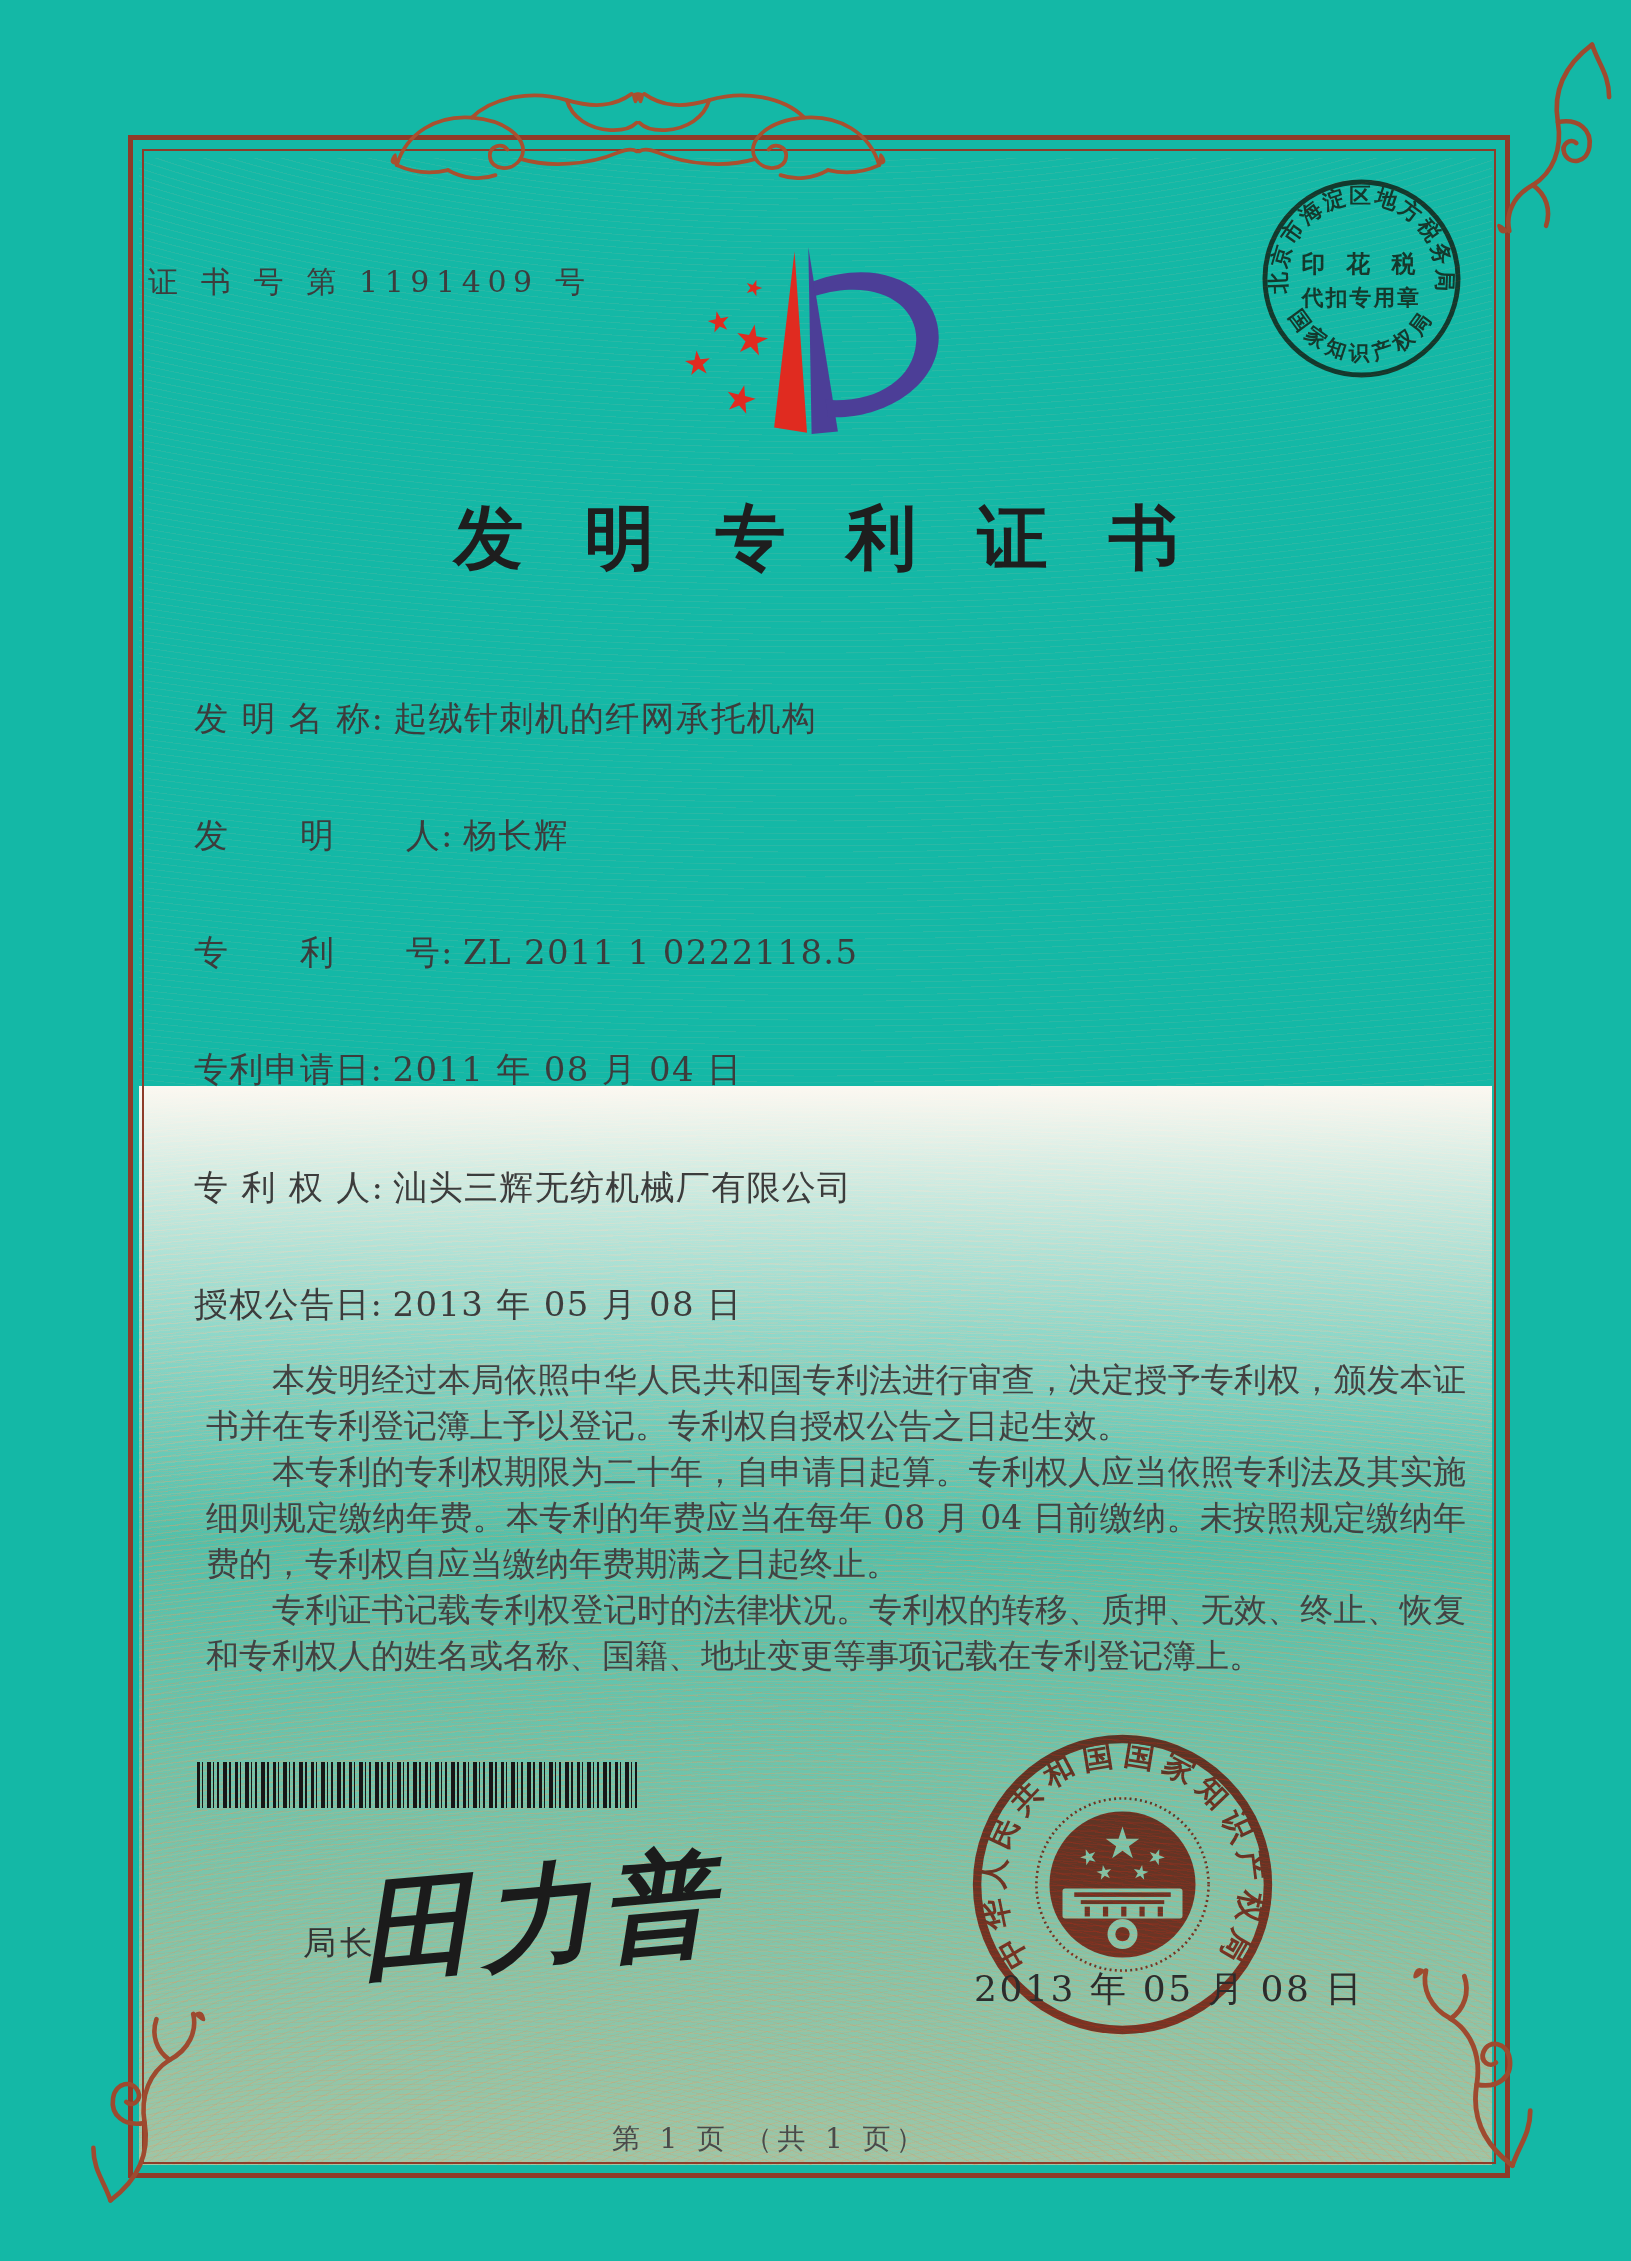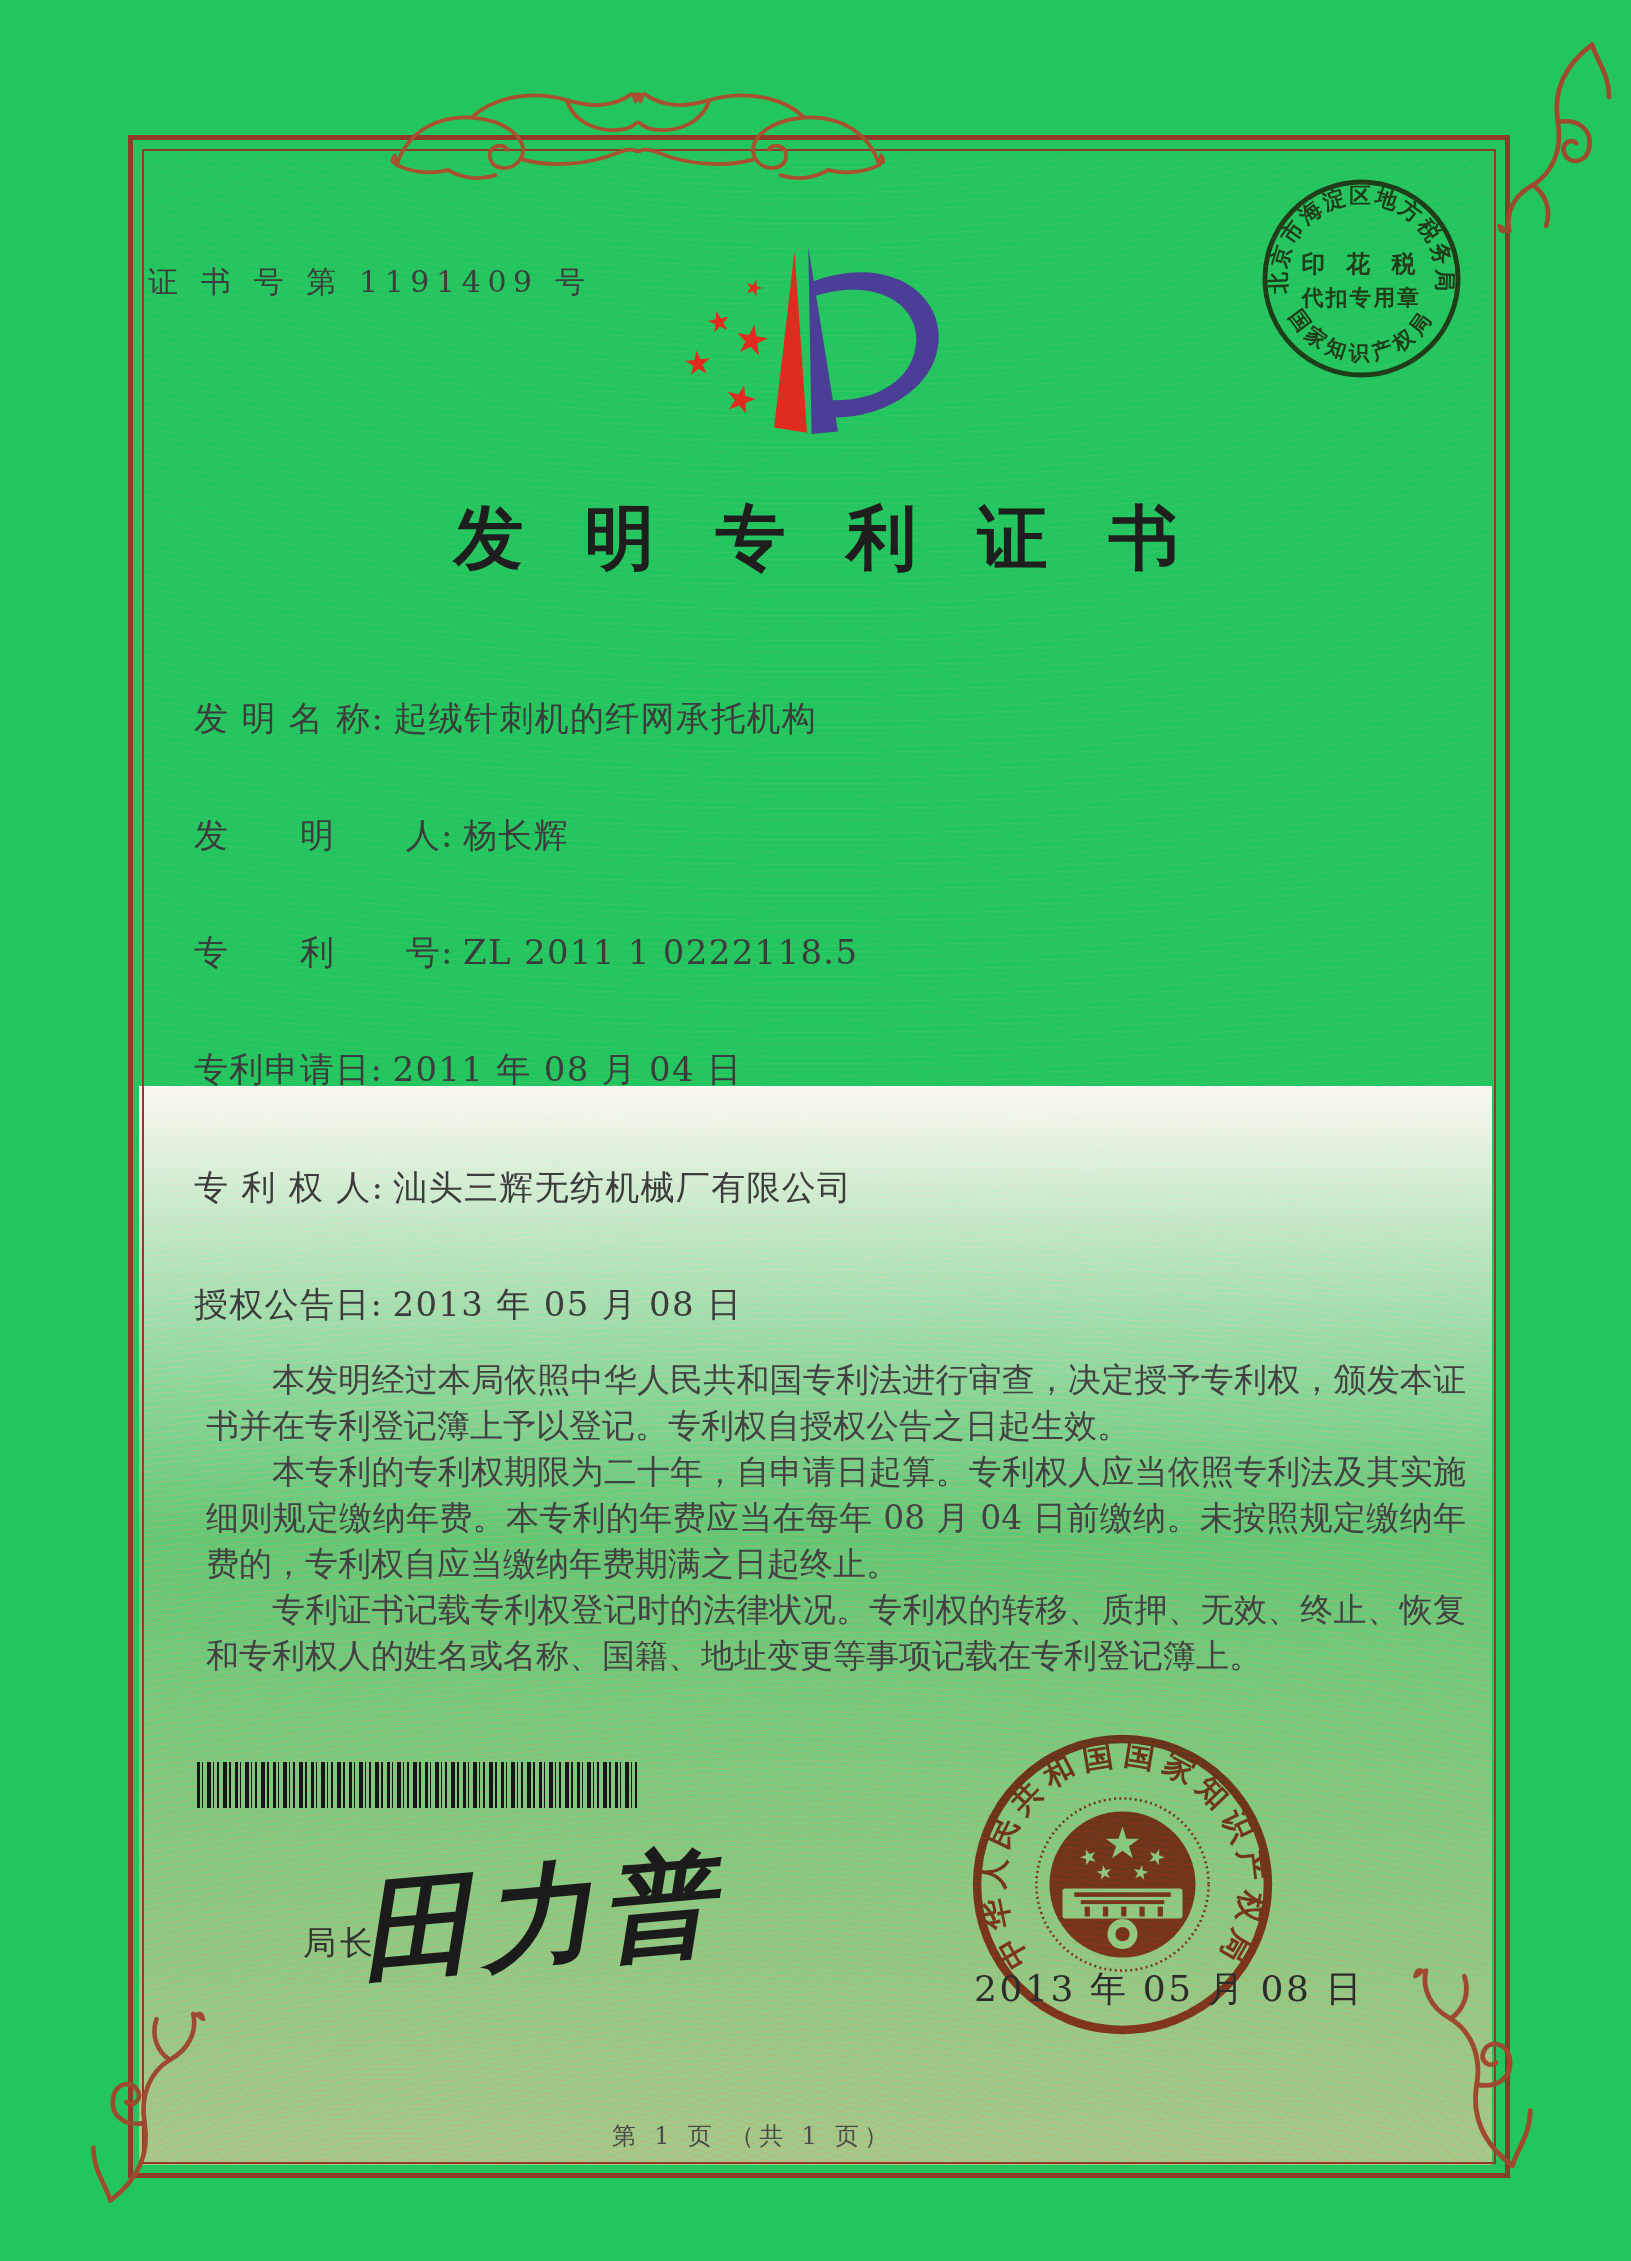--- a/index.html
+++ b/index.html
@@ -1,18 +1,18 @@
 <!DOCTYPE html>
 <html style="font-size:10.5px"><head>
 <meta charset="utf-8">
 <style>
   html,body{margin:0;padding:0;background:#e8e4dc;}
   .page{
     position:relative; width:1632px; height:2261px;
-    background:#22c55e; overflow:hidden;
+    background:#14b8a6; overflow:hidden;
     font-family:"DejaVu Serif","Liberation Serif",serif;
   }
   
   .waves-top{
     position:absolute; left:139px; top:158px; width:1353px; height:987px; z-index:0;
     background:repeating-radial-gradient(1184px 526px at 50% -40%,
       rgba(240,185,155,0.10) 0 1.3px, rgba(240,185,155,0) 2.6px 14px);
   }
   .waves-low{
     position:absolute; left:139px; top:1086px; width:1353px; height:1079px; z-index:0;
@@ -79,21 +79,21 @@
     position:absolute; left:359px; top:1842px; z-index:4;
     font-size:112px; font-weight:700; color:#1b1b1b; letter-spacing:9.2px;
     transform:rotate(-5deg); font-style:italic;
   }
   .main-seal{position:absolute; left:966px; top:1728px; width:313px; height:313px; z-index:5;
     mix-blend-mode:multiply; opacity:.96;}
   .issue-date{
     position:absolute; left:974px; top:1965px; width:329px; z-index:6;
     font-size:36px; letter-spacing:2.6px; color:#2c2c2c; text-align:center; white-space:nowrap;
   }
-  .footer{position:absolute; left:612px; top:2120px; z-index:4; font-size:24px; letter-spacing:5.3px; color:#4a4a4a; white-space:nowrap;}
+  .footer{position:absolute; left:612px; top:2120px; z-index:4; font-size:28px; letter-spacing:5.3px; color:#4a4a4a; white-space:nowrap;}
   svg text{font-family:"DejaVu Serif","Liberation Serif",serif;}
 </style>
 </head>
 <body>
 
 <div class="page">
 
   <svg width="0" height="0" style="position:absolute" aria-hidden="true">
     <defs>
       <path id="star" d="M0,-1 L0.225,-0.309 L0.951,-0.309 L0.363,0.118 L0.588,0.809 L0,0.382 L-0.588,0.809 L-0.363,0.118 L-0.951,-0.309 L-0.225,-0.309 Z"></path>

